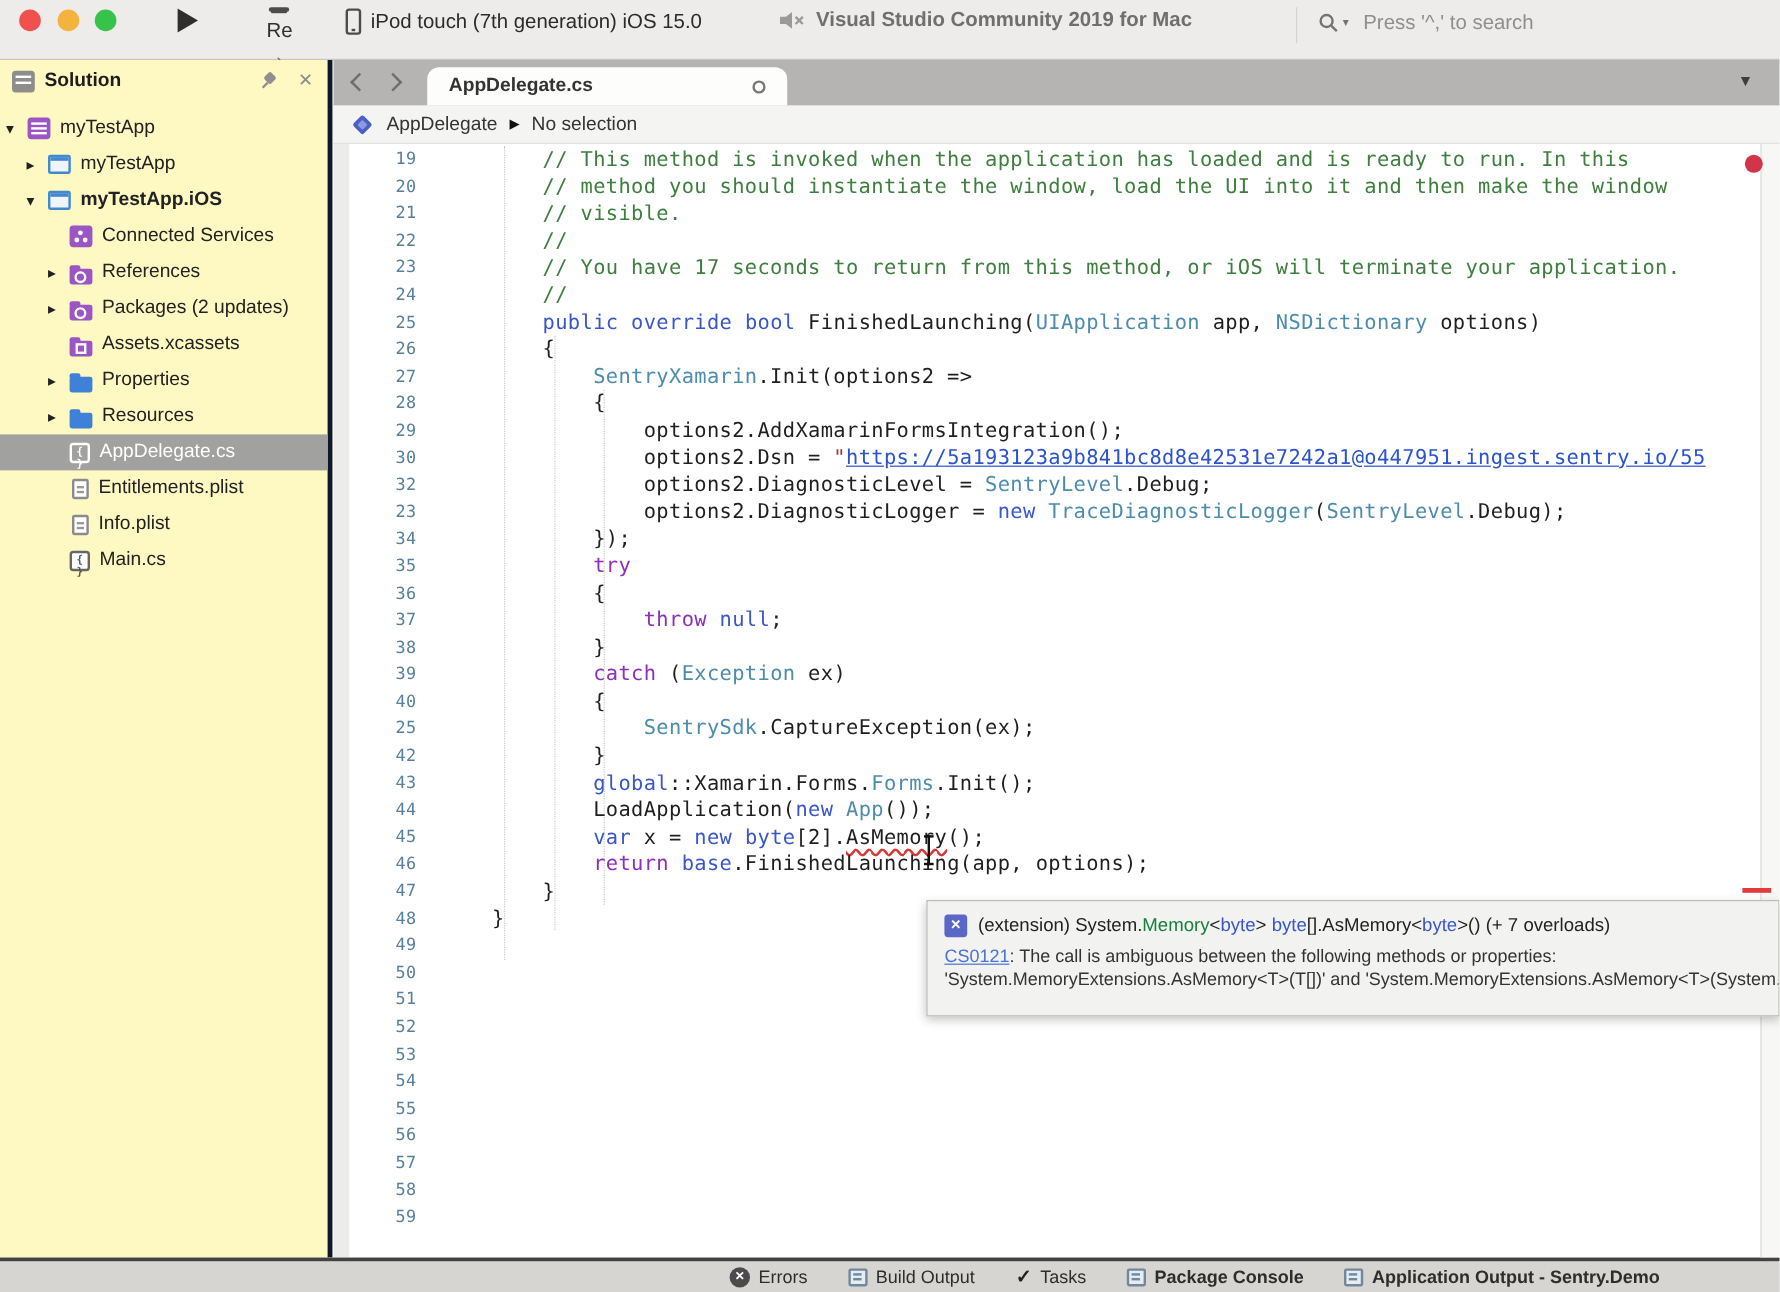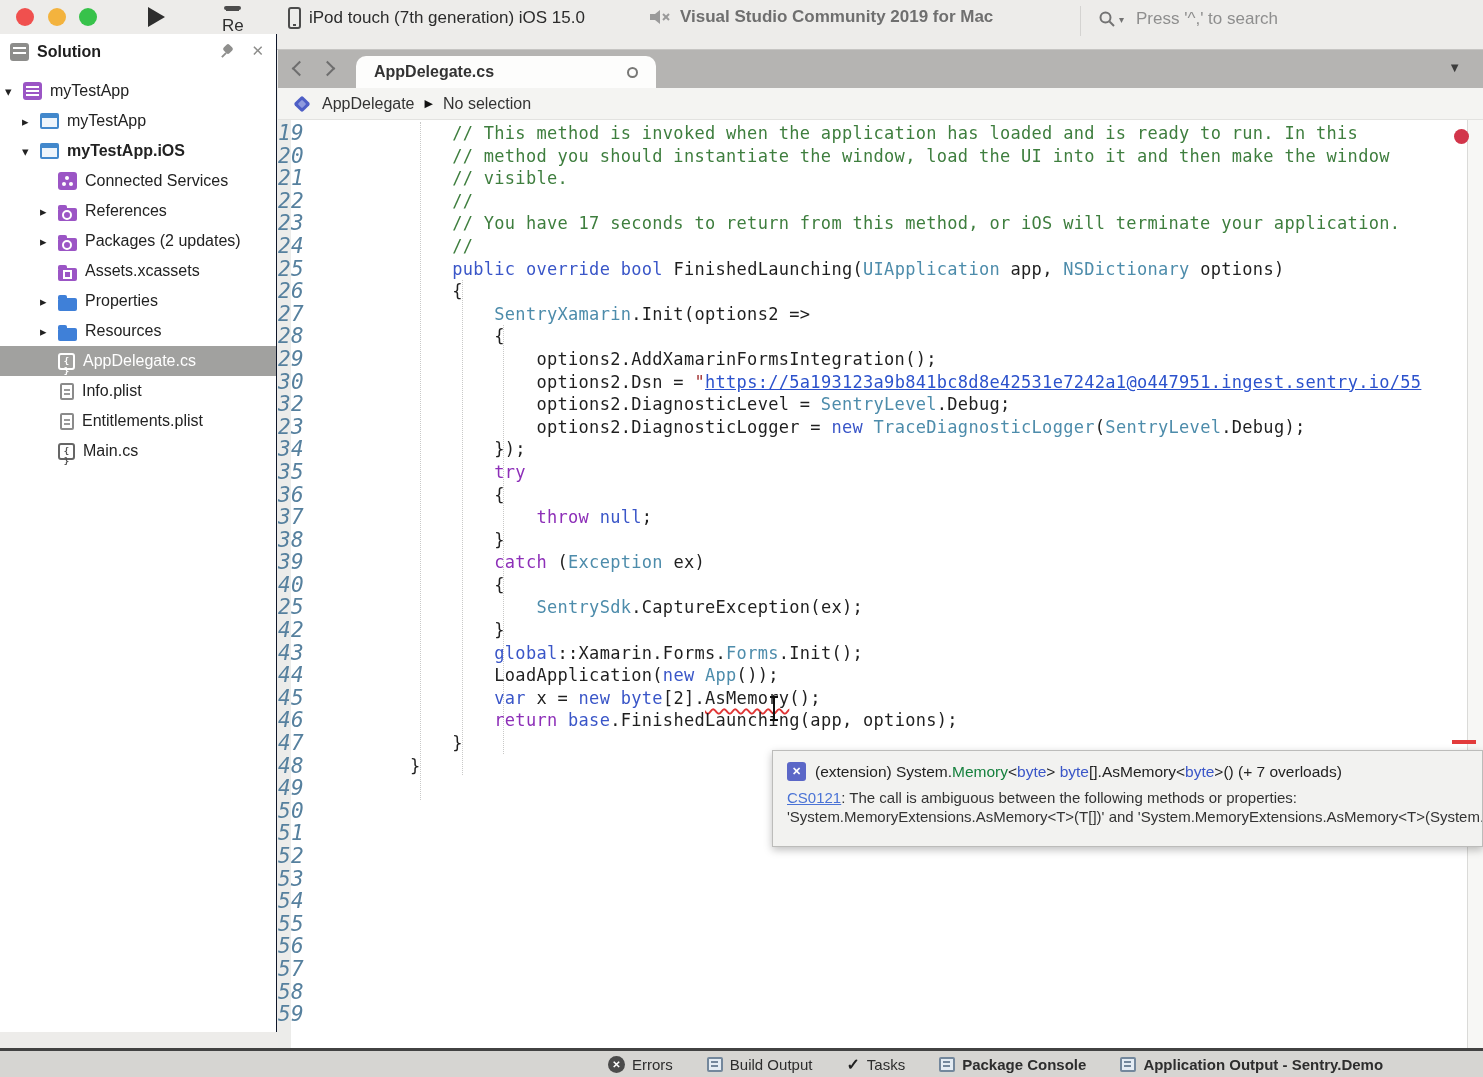--- a/index.html
+++ b/index.html
@@ -27,22 +27,22 @@
   .phone-icon::before { content:""; position:absolute; left:3px; bottom:1px; width:3px; height:2px; background:#4c4c4c; }
   .dev-label { font-size:17px; color:#2b2b2b; }
   .title-group { position:absolute; left:650px; top:7px; display:flex; align-items:center; gap:8px; }
   .app-title { font-size:17px; color:#6f6f6f;font-weight:bold; }
   .tb-sep { position:absolute; left:1080px; top:6px; width:1px; height:30px; background:#d4d3d1; }
   .search { position:absolute; left:1098px; top:6px; height:26px; display:flex; align-items:center; gap:6px; }
   .search-chev { font-size:10px; color:#737373; margin-left:-3px; }
   .search-ph { font-size:17px; color:#8e8e8e; margin-left:6px; }
 
   
-  #sidebar { position:absolute; left:0; top:34px; width:277px; height:998px;
-             background:#ffffff; border-right:1px solid #0f172a; }
+  #sidebar { position:absolute; left:0; top:50px; width:277px; height:998px;
+             background:#fef9c3; border-right:4px solid #0f172a; }
   #sb-header { height:36px; display:flex; align-items:center; padding:0 10px; position:relative; }
   .sb-pad-icon { width:19px; height:18px; background:#8d8d8b; border-radius:3px; position:relative; margin-right:8px; }
   .sb-pad-icon::before { content:""; position:absolute; left:3px; right:3px; top:4px; height:2px; background:#fff;
                          box-shadow:0 5px 0 #fff; }
   .sb-title { font-size:16px; font-weight:bold; color:#1d1d1d; }
   .sb-pin { position:absolute; right:40px; top:10px; width:14px; height:14px; }
   .sb-pin::before { content:""; position:absolute; left:2px; top:1px; width:8px; height:8px;
                     background:#8f8f8d; border-radius:2px; transform:rotate(45deg); }
   .sb-pin::after { content:""; position:absolute; left:1px; bottom:0; width:2px; height:6px;
                    background:#8f8f8d; transform:rotate(45deg); }
@@ -107,21 +107,21 @@
   .bc-sep { font-size:11px; color:#111; }
   .bc-sel { font-size:16px; color:#333; }
 
   
   #code-area { position:absolute; left:0; top:70px; width:100%; height:928px; background:#fff; overflow:hidden; }
   #gutter-strip { position:absolute; left:0; top:0; width:13px; height:100%; background:#ececea; }
   .guide { position:absolute; width:0; border-left:1px dotted #c9c9c8; }
   #code-lines { position:absolute; left:0; top:2px; width:100%; }
   .code-row { display:flex; height:22.6px; line-height:22.6px; white-space:pre;
               font-family:"DejaVu Sans Mono", monospace; font-size:17px; letter-spacing:0.3px; }
-  .ln { width:75px; flex:none; padding-right:6px; color:#56809e; font-size:21px;font-style:italic; }
+  .ln { width:75px; flex:none; text-align:right; padding-right:6px; color:#56809e; font-size:14px; }
   .code-text { padding-left:57px; color:#1f1f1f; }
   .sg-pl { color:#1f1f1f; }
   .sg-cm { color:#3e7e3e;margin-top:28px; }
   .sg-kw { color:#3a56c8; }
   .sg-ct { color:#8d2fb8; }
   .sg-ty { color:#4d8cab; }
   .sg-st { color:#a33333; }
   .sg-url { color:#2c52cc; text-decoration:underline; }
   .sg-err { color:#1f1f1f; text-decoration:underline; text-decoration-style:wavy;
             text-decoration-color:#e03535; text-decoration-thickness:1.5px; text-underline-offset:4px; }
@@ -252,26 +252,26 @@
           <span class="tree-label">Resources</span>
         </div>
         <div class="tree-row ind2 selected">
           <span class="tree-arrow"></span>
           <span class="ticon ticon-cs-file"></span>
           <span class="tree-label">AppDelegate.cs</span>
         </div>
         <div class="tree-row ind2">
           <span class="tree-arrow"></span>
           <span class="ticon ticon-plist-file"></span>
+          <span class="tree-label">Entitlements.plist</span>
+        </div>
+        <div class="tree-row ind2">
+          <span class="tree-arrow"></span>
+          <span class="ticon ticon-plist-file"></span>
           <span class="tree-label">Info.plist</span>
-        </div>
-        <div class="tree-row ind2">
-          <span class="tree-arrow"></span>
-          <span class="ticon ticon-plist-file"></span>
-          <span class="tree-label">Entitlements.plist</span>
         </div>
         <div class="tree-row ind2">
           <span class="tree-arrow"></span>
           <span class="ticon ticon-cs-file"></span>
           <span class="tree-label">Main.cs</span>
         </div>
       </div>
   </div>
 
   <div id="editor-col">

